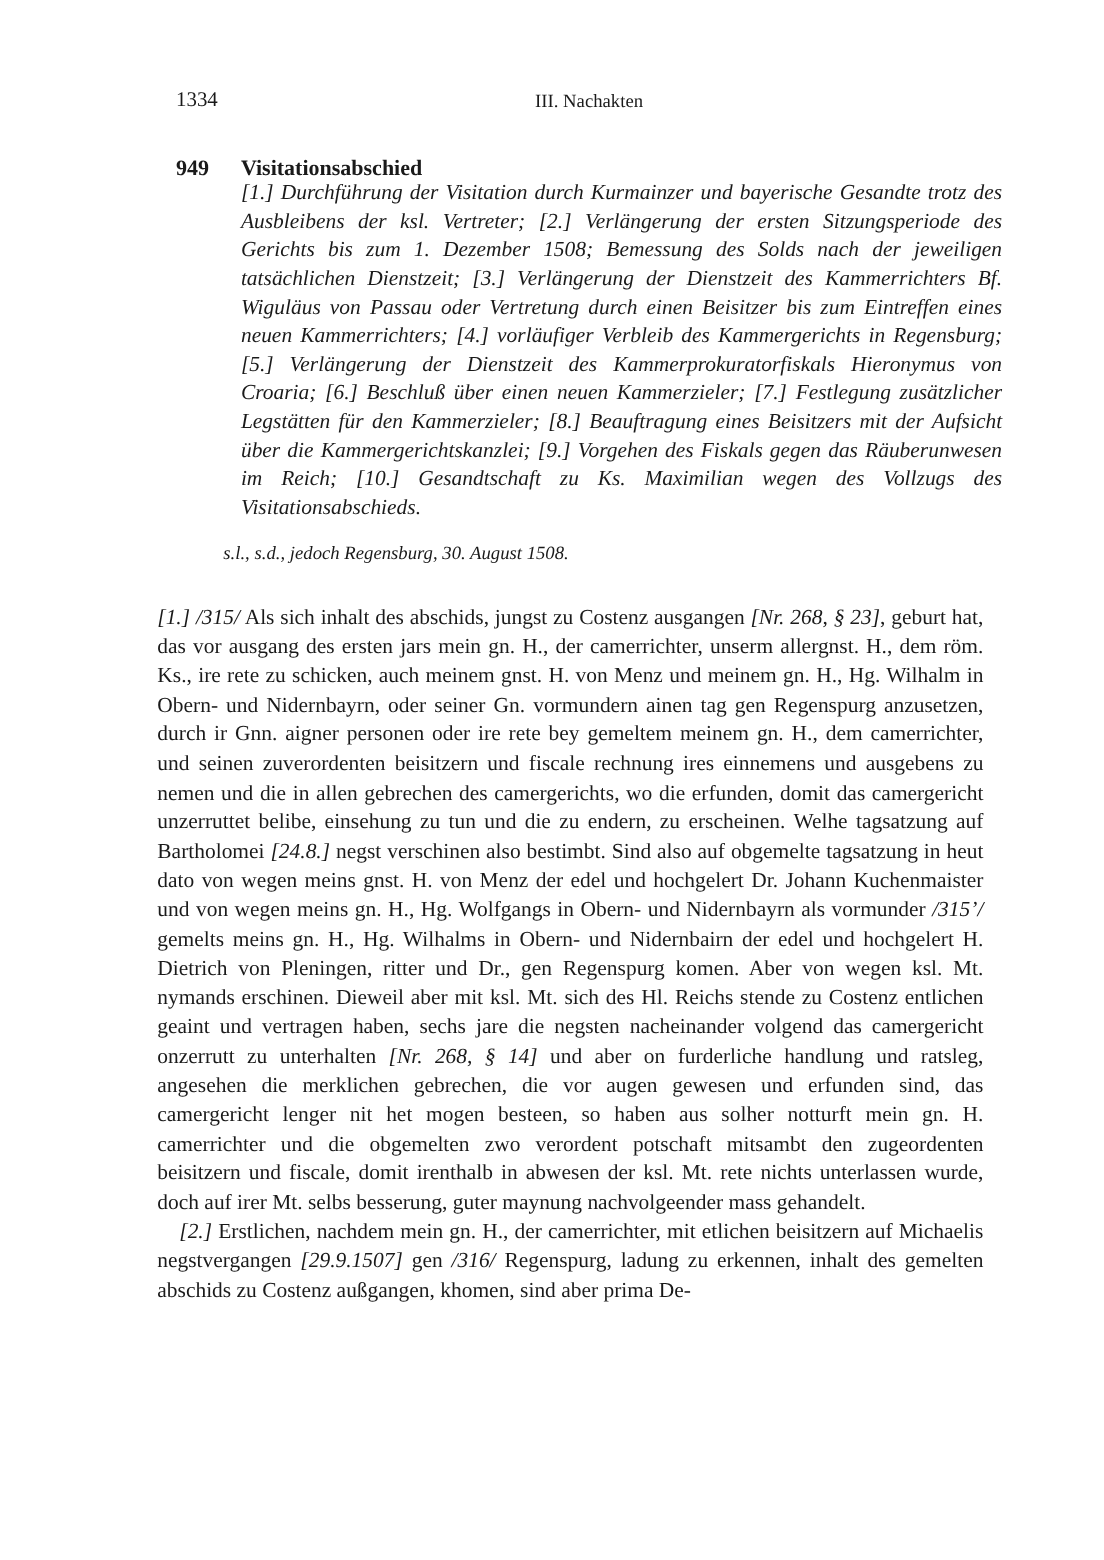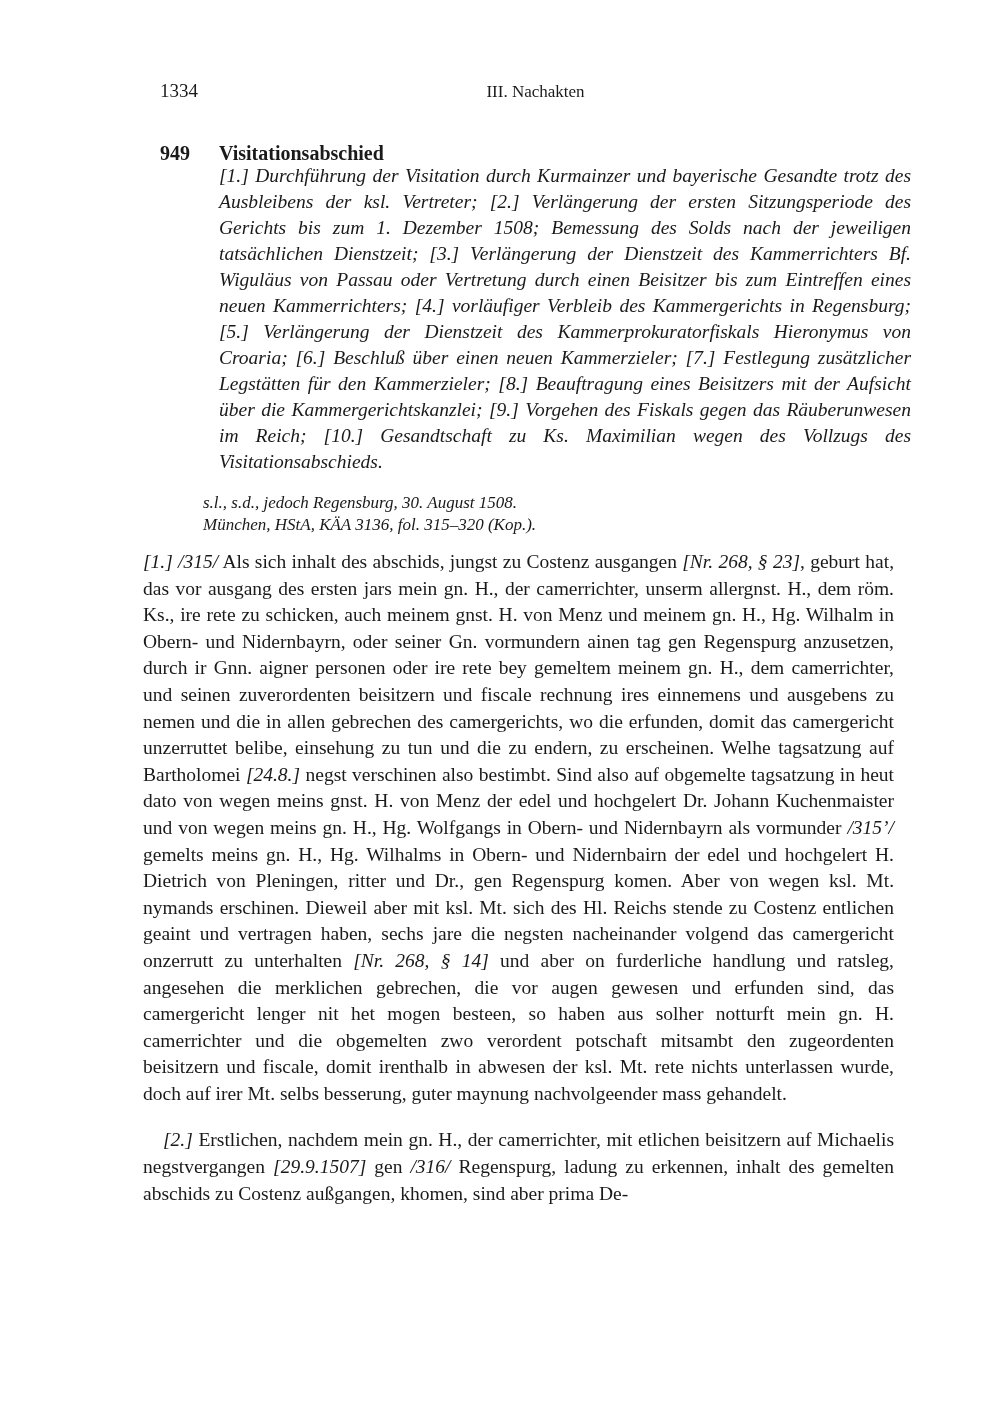--- a/index.html
+++ b/index.html
@@ -13,21 +13,21 @@
     .entry-num { display: inline-block; width: 59px; }
     .summary { position: absolute; top: 163px; left: 219px; width: 692px; font-style: italic;
                font-size: 19.5px; line-height: 26px; text-align: justify; hyphens: manual; }
     .summary p { margin: 0; }
     .source { position: absolute; top: 492px; left: 203px; width: 692px; font-style: italic;
               font-size: 17px; line-height: 22px; }
     .source div { white-space: nowrap; }
     .body { position: absolute; top: 549px; left: 143px; width: 751px; font-size: 19.5px;
             line-height: 26.6px; text-align: justify; }
     .body p { margin: 0; }
-    .body p.indent { text-indent: 20px; margin-top: 20px; }
+    .body p.indent { text-indent: 20px; }
     .it { font-style: italic; }
   </style>
 </head>
 <body>
 
 <div class="page">
 
   <div class="running-head">
     <span class="page-num">1334</span>
     <span class="section-title">III. Nachakten</span>
@@ -36,21 +36,20 @@
   <div class="entry-head">
     <span class="entry-num">949</span><span>Visitationsabschied</span>
   </div>
 
   <div class="summary">
     <p>[1.] Durchführung der Visitation durch Kurmainzer und bayerische Gesandte trotz des Ausbleibens der ksl. Vertreter; [2.] Verlängerung der ersten Sitzungsperiode des Gerichts bis zum 1. Dezember 1508; Bemessung des Solds nach der jeweiligen tatsächlichen Dienstzeit; [3.] Verlängerung der Dienstzeit des Kammerrichters Bf. Wiguläus von Passau oder Vertretung durch einen Beisitzer bis zum Eintreffen eines neuen Kammerrichters; [4.] vorläufiger Verbleib des Kammergerichts in Re­gensburg; [5.] Verlängerung der Dienstzeit des Kammerprokuratorfiskals Hierony­mus von Croaria; [6.] Beschluß über einen neuen Kammerzieler; [7.] Festlegung zusätzlicher Legstätten für den Kammerzieler; [8.] Beauftragung eines Beisitzers mit der Aufsicht über die Kammergerichtskanzlei; [9.] Vorgehen des Fiskals gegen das Räuberunwesen im Reich; [10.] Gesandtschaft zu Ks. Maximilian wegen des Vollzugs des Visitationsabschieds.</p>
   </div>
 
   <div class="source">
     <div>s.l., s.d., jedoch Regensburg, 30. August 1508.</div>
-    <div>München, HStA, KÄA 3136, fol. 315–320 (Kop.).</div>
   </div>
 
   <div class="body">
     <p><span class="it">[1.] /315/</span><span> Als sich inhalt des abschids, jungst zu Costenz ausgangen </span><span class="it">[Nr. 268, § 23]</span><span>, geburt hat, das vor ausgang des ersten jars mein gn. H., der camerrichter, unserm allergnst. H., dem röm. Ks., ire rete zu schicken, auch meinem gnst. H. von Menz und meinem gn. H., Hg. Wilhalm in Obern- und Nidernbayrn, oder seiner Gn. vormundern ainen tag gen Regenspurg anzusetzen, durch ir Gnn. aigner personen oder ire rete bey gemeltem meinem gn. H., dem camerrichter, und seinen zuverordenten beisitzern und fiscale rechnung ires einnemens und ausgebens zu nemen und die in allen gebrechen des camergerichts, wo die erfunden, domit das camergericht unzerruttet belibe, einsehung zu tun und die zu endern, zu erscheinen. Welhe tagsatzung auf Bartholomei </span><span class="it">[24.8.]</span><span> negst verschinen also bestimbt. Sind also auf obgemelte tagsatzung in heut dato von wegen meins gnst. H. von Menz der edel und hochgelert Dr. Johann Kuchenmaister und von wegen meins gn. H., Hg. Wolfgangs in Obern- und Nidernbayrn als vormunder </span><span class="it">/315’/</span><span> gemelts meins gn. H., Hg. Wilhalms in Obern- und Nidernbairn der edel und hochgelert H. Dietrich von Pleningen, ritter und Dr., gen Regenspurg komen. Aber von wegen ksl. Mt. nymands erschinen. Dieweil aber mit ksl. Mt. sich des Hl. Reichs stende zu Costenz entlichen geaint und vertragen haben, sechs jare die negsten nacheinander volgend das camergericht onzerrutt zu unterhalten </span><span class="it">[Nr. 268, § 14]</span><span> und aber on furderliche handlung und ratsleg, angesehen die merklichen gebrechen, die vor augen gewesen und erfunden sind, das camergericht lenger nit het mogen besteen, so haben aus solher notturft mein gn. H. camerrichter und die obgemelten zwo verordent potschaft mitsambt den zugeordenten beisitzern und fiscale, domit irenthalb in abwesen der ksl. Mt. rete nichts unterlassen wurde, doch auf irer Mt. selbs besserung, guter maynung nachvolgeender mass gehandelt.</span></p>
     <p class="indent"><span class="it">[2.]</span><span> Erstlichen, nachdem mein gn. H., der camerrichter, mit etlichen beisitzern auf Michaelis negstvergangen </span><span class="it">[29.9.1507]</span><span> gen </span><span class="it">/316/</span><span> Regenspurg, ladung zu erkennen, inhalt des gemelten abschids zu Costenz außgangen, khomen, sind aber prima De-</span></p>
   </div>
 
 </div>
 
 </body></html>

